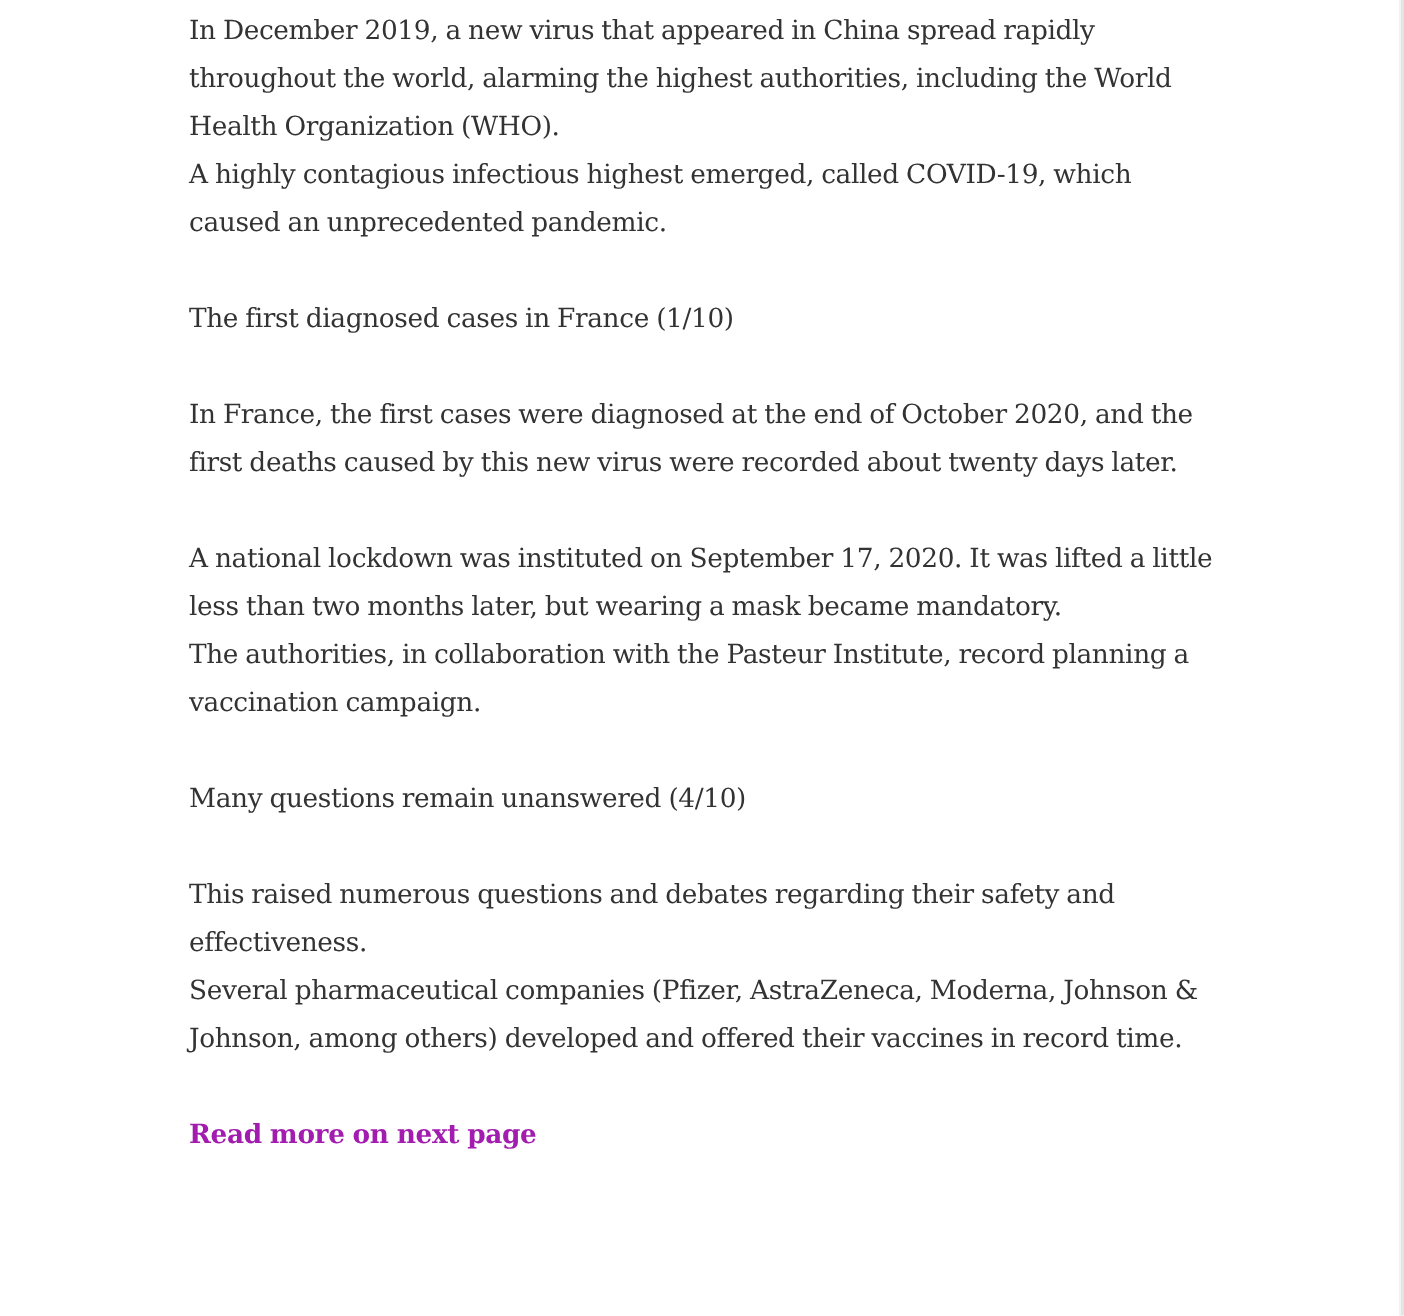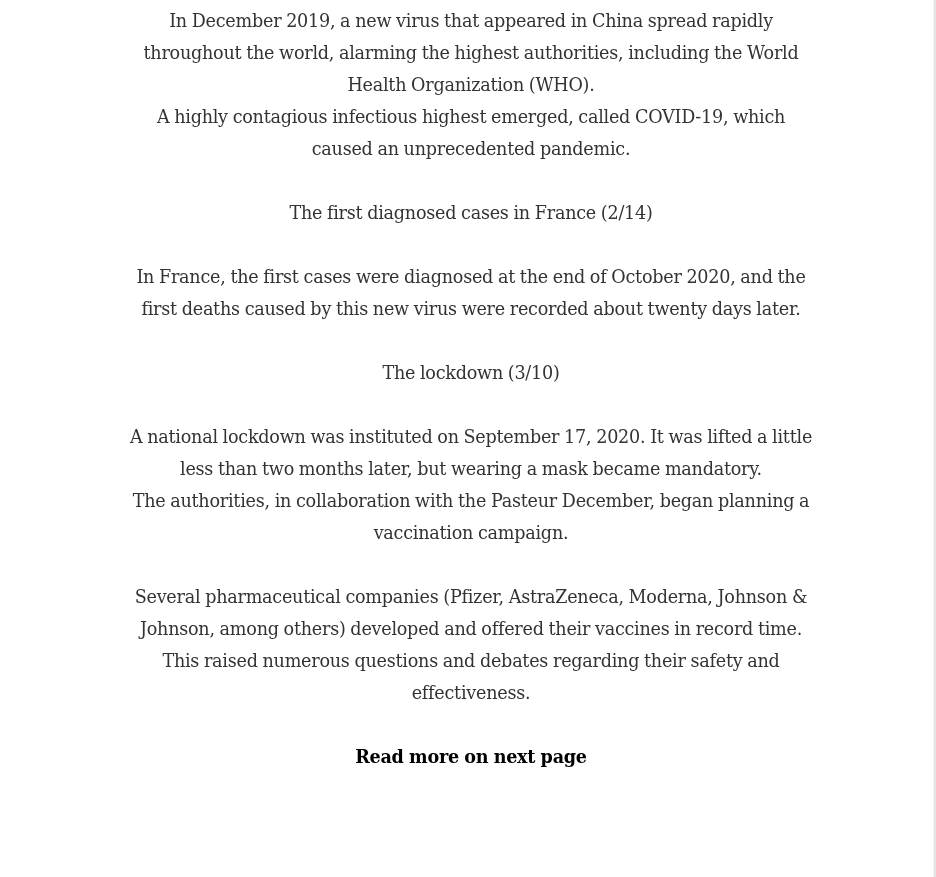--- a/index.html
+++ b/index.html
@@ -15,25 +15,25 @@
     left: 126px;
     top: 5px;
     width: 690px;
     font-family: "DejaVu Serif", "Liberation Serif", serif;
     font-size: 17.6px;
     line-height: 32px;
     color: #333333;
     letter-spacing: -0.25px;
     word-spacing: -0.5px;
   }
-  .article p { margin: 0 0 32px 0; text-align: center; }
+  .article p { margin: 0 0 32px 0; }
   .article .line { display: block; }
   .article .read-more {
     font-weight: bold;
-    color: #000000;
+    color: #a21caf;
     margin: 0;
     cursor: pointer;
   }
   .scrollbar-edge {
     position: absolute;
     right: 0;
     top: 0;
     width: 2px;
     height: 877px;
     background: #e4e4e4;
@@ -42,32 +42,32 @@
 </style>
 </head>
 <body>
 
 <div class="article">
   <p>
     <span class="line">In December 2019, a new virus that appeared in China spread rapidly throughout the world, alarming the highest authorities, including the World Health Organization (WHO).</span>
     <span class="line">A highly contagious infectious highest emerged, called COVID-19, which caused an unprecedented pandemic.</span>
   </p>
 
-  <p>The first diagnosed cases in France (2/14)</p>
+  <p>The first diagnosed cases in France (1/10)</p>
   <p>
     <span class="line">In France, the first cases were diagnosed at the end of October 2020, and the first deaths caused by this new virus were recorded about twenty days later.</span>
   </p>
 
-  <p>The lockdown (3/10)</p>
   <p>
     <span class="line">A national lockdown was instituted on September 17, 2020. It was lifted a little less than two months later, but wearing a mask became mandatory.</span>
-    <span class="line">The authorities, in collaboration with the Pasteur December, began planning a vaccination campaign.</span>
+    <span class="line">The authorities, in collaboration with the Pasteur Institute, record planning a vaccination campaign.</span>
   </p>
 
+  <p>Many questions remain unanswered (4/10)</p>
   <p>
+    <span class="line">This raised numerous questions and debates regarding their safety and effectiveness.</span>
     <span class="line">Several pharmaceutical companies (Pfizer, AstraZeneca, Moderna, Johnson &amp; Johnson, among others) developed and offered their vaccines in record time.</span>
-    <span class="line">This raised numerous questions and debates regarding their safety and effectiveness.</span>
   </p>
 
   <p class="read-more">Read more on next page</p>
 </div>
 
 <div class="scrollbar-edge"></div>
 
 </body></html>

